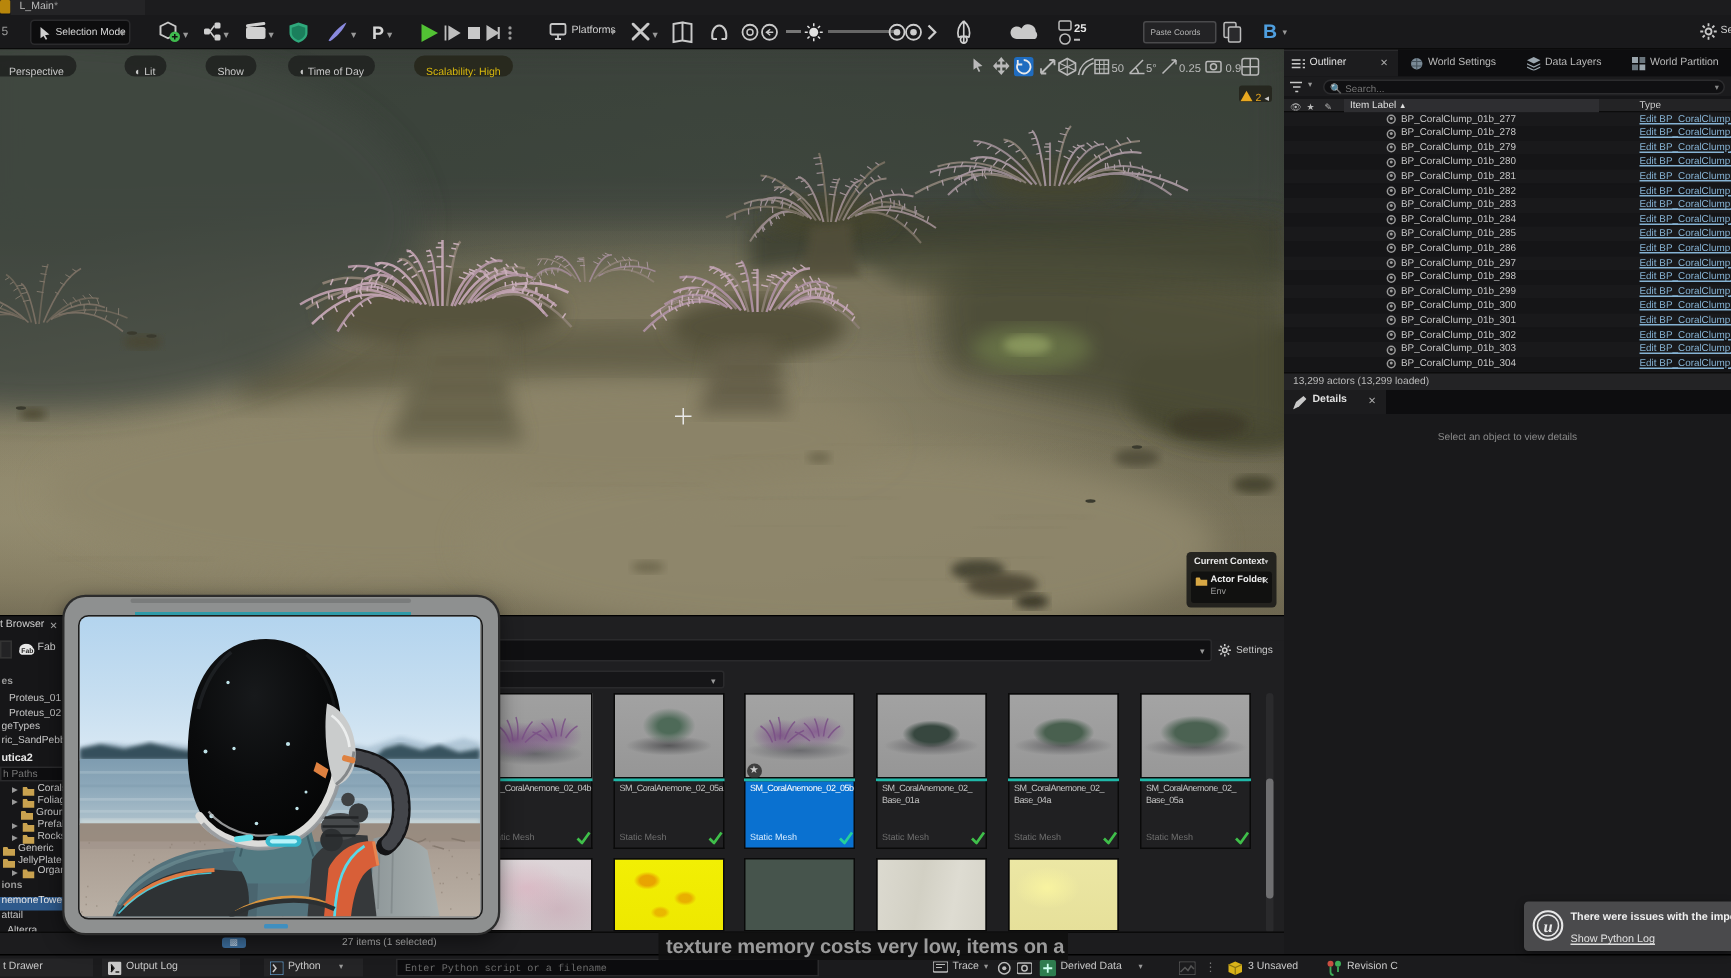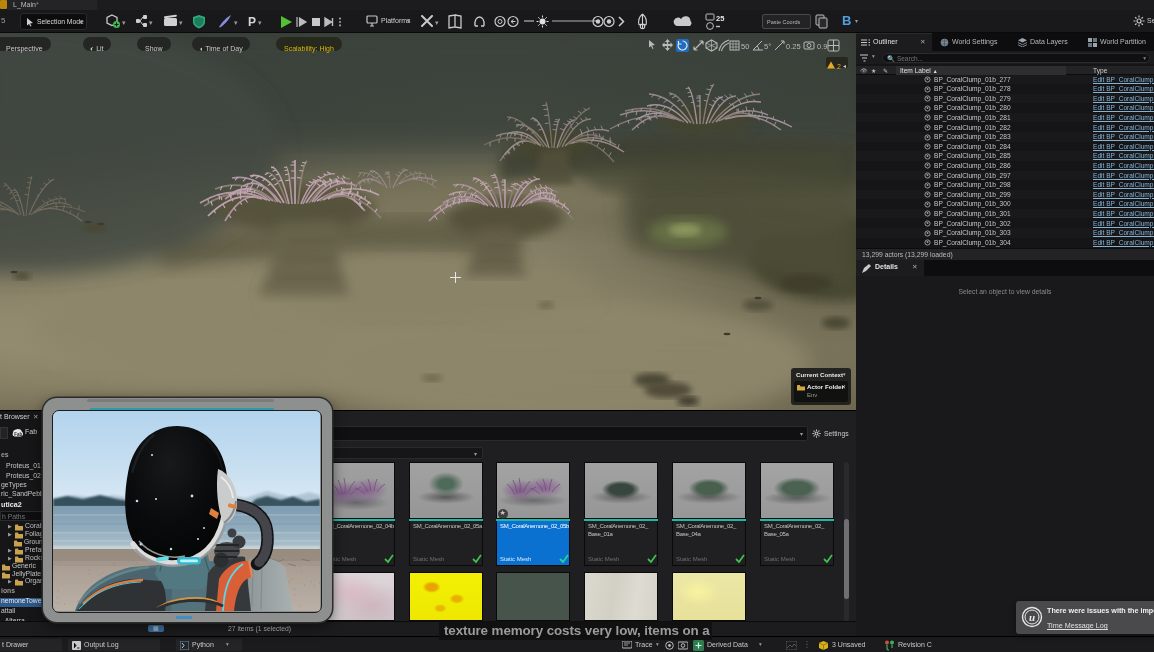--- a/index.html
+++ b/index.html
@@ -1226,20 +1226,23 @@
       <path d="M2 2l2 2.5L2 7M5 7h2.5" stroke="#222" stroke-width="1"></path>
     </svg>
  <div class="abs" style="left:84px;top:4px;font-size:7px;color:#c9c9c9;">Output Log</div>
  <div class="abs" style="left:176px;top:2px;width:66px;height:12px;background:#242426;"></div>
  <svg class="abs" style="left:180px;top:4px;" width="9" height="9" viewBox="0 0 9 9">
       <rect x="0" y="0" width="9" height="9" rx="1" fill="none" stroke="#5a8db8" stroke-width="1"></rect>
       <path d="M2 2l2 2.5L2 7" stroke="#c9c9c9" stroke-width="1" fill="none"></path>
     </svg>
  <div class="abs" style="left:192px;top:4px;font-size:7px;color:#c9c9c9;">Python</div>
  <div class="abs" style="left:226px;top:4px;font-size:5.5px;color:#999;">▾</div>
+ <div class="abs" style="left:264px;top:2px;width:282px;height:12px;background:#0c0c0e;border:1px solid #2a2a2c;">
+  <div class="abs" style="left:5px;top:2px;font-size:6.8px;color:#6a6a6a;font-family:'Liberation Mono',monospace;">Enter Python script or a filename</div>
+ </div>
  <svg class="abs" style="left:622px;top:4px;" width="10" height="9" viewBox="0 0 10 9">
       <rect x="0" y="0" width="10" height="7" rx="1" fill="none" stroke="#bbb" stroke-width="1"></rect>
       <path d="M2 2h6M2 4h4" stroke="#bbb" stroke-width=".8"></path>
     </svg>
  <div class="abs" style="left:635px;top:4px;font-size:7px;color:#c9c9c9;">Trace</div>
  <div class="abs" style="left:656px;top:4px;font-size:5.5px;color:#999;">▾</div>
  <svg class="abs" style="left:665px;top:4px;" width="9" height="9" viewBox="0 0 9 9">
       <circle cx="4.5" cy="4.5" r="3.8" fill="none" stroke="#bbb" stroke-width="1"></circle>
       <circle cx="4.5" cy="4.5" r="1.4" fill="#bbb"></circle>
     </svg>
@@ -1378,13 +1381,13 @@
 
 <div class="abs" style="left:439px;top:621px;width:273px;height:19px;background:rgba(16,16,16,.88);"></div>
 <div class="abs" style="left:444px;top:623px;font-size:13.4px;font-weight:bold;color:#9b9b9b;letter-spacing:-.1px;white-space:nowrap;">texture memory costs very low, items on a</div>
 <div class="abs" style="left:1016px;top:601px;width:138px;height:33px;background:#4a4a4c;border-radius:3px 0 0 3px;box-shadow:0 2px 6px rgba(0,0,0,.4);overflow:hidden;white-space:nowrap;">
  <svg class="abs" style="left:5px;top:5px;" width="22" height="22" viewBox="0 0 22 22">
   <circle cx="11" cy="11" r="9.5" fill="none" stroke="#e8e8e8" stroke-width="1.4"></circle>
   <circle cx="11" cy="11" r="7" fill="none" stroke="#e8e8e8" stroke-width="1"></circle>
   <text x="11" y="15" text-anchor="middle" font-size="11" font-style="italic" font-weight="bold" fill="#e8e8e8" font-family="Liberation Serif">u</text>
  </svg>
  <div class="abs" style="left:31px;top:5px;font-size:7.2px;font-weight:bold;color:#f0f0f0;">There were issues with the impo</div>
- <div class="abs" style="left:31px;top:20px;font-size:7.2px;color:#e0e0e0;text-decoration:underline;">Time Message Log</div>
+ <div class="abs" style="left:31px;top:20px;font-size:7.2px;color:#e0e0e0;text-decoration:underline;">Show Python Log</div>
 </div>
 </body></html>

